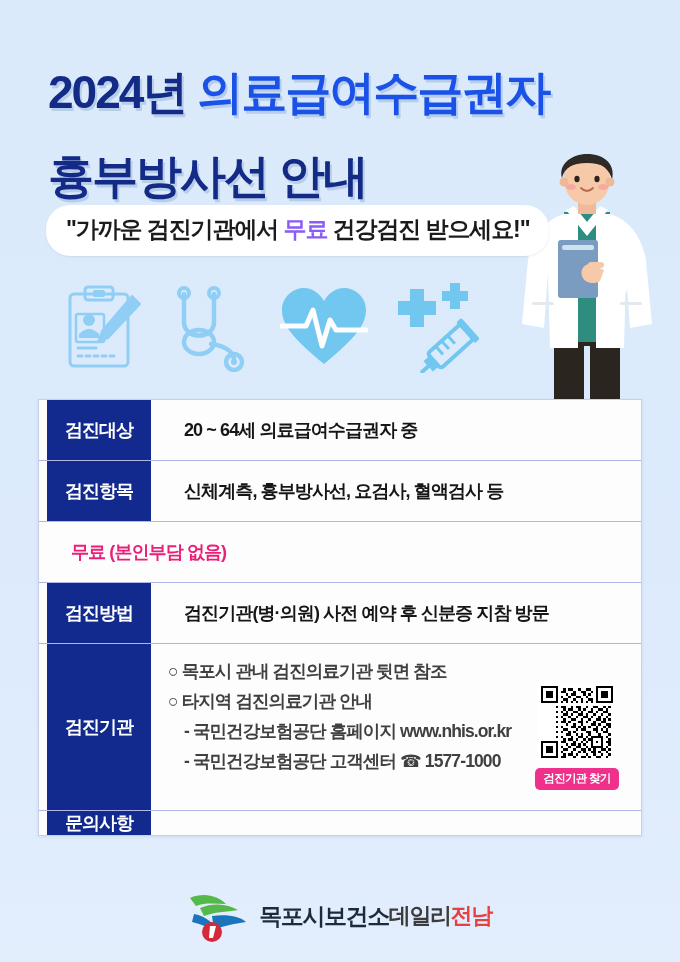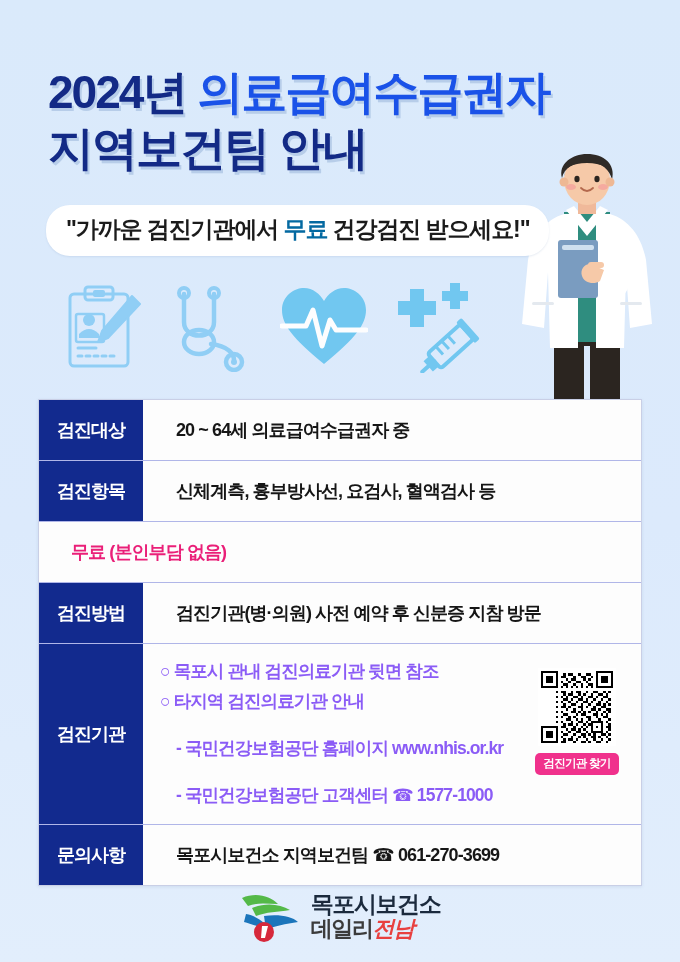--- a/index.html
+++ b/index.html
@@ -31,42 +31,42 @@
     z-index: 6;
   }
   .title-line {
     font-size: 46px;
     font-weight: 900;
     letter-spacing: -2px;
     line-height: 1.22;
     white-space: nowrap;
     text-shadow: 2px 3px 0 rgba(140,170,210,0.45);
   }
-  .t-dark  { color: #132a86; }
+  .t-dark  { color: #132a86; margin-top: 28px; }
   .t-blue  { color: #1a52e8; }
 
   
   .subtitle-pill {
     position: absolute;
     left: 46px;
     top: 205px;
     padding: 9px 20px 11px 20px;
     background: #ffffff;
     border-radius: 24px;
     z-index: 6;
     box-shadow: 0 1px 2px rgba(120,150,190,.18);
   }
   .subtitle-text {
     font-size: 23px;
     font-weight: 900;
     color: #1b1b1b;
     letter-spacing: -1.1px;
     white-space: nowrap;
   }
-  .s-pink { color: #0369a1; }
+  .s-pink { color: #8b5cf6; }
 
   
   .icon-strip {
     position: absolute;
     left: 62px;
     top: 278px;
     width: 440px;
     height: 100px;
     display: flex;
     align-items: center;
@@ -107,20 +107,21 @@
     flex: 0 0 105px;
     background: #122a8e;
     color: #ffffff;
     font-size: 18px;
     font-weight: 800;
     letter-spacing: -1px;
     display: flex;
     align-items: center;
     justify-content: center;
     border-right: 1px solid #fdfdfd;
+    margin-left: 8px;
   }
   .row-value {
     flex: 1 1 auto;
     background: #fdfdfd;
     padding: 0 32px;
     display: flex;
     align-items: center;
     font-size: 18px;
     font-weight: 700;
     color: #161616;
@@ -133,33 +134,33 @@
   .row-agency .row-value {
     display: block;
     padding: 12px 16px 14px 16px;
     position: relative;
     min-height: 166px;
   }
   .agency-lines { width: 400px; }
   .ag-line {
     font-size: 17.5px;
     font-weight: 700;
-    color: #8b5cf6;
+    color: #404040;
     letter-spacing: -0.9px;
     line-height: 1.72;
     white-space: nowrap;
   }
   .ag-line.head { color: #2a55cc; font-weight: 800; font-size: 17.5px; }
-  .ag-line.indent { padding-left: 16px; margin-top: 17px; }
+  .ag-line.indent { padding-left: 16px; }
 
   
   .qr-block {
     position: absolute;
     right: 18px;
-    top: 24px;
+    top: 39px;
     width: 92px;
     text-align: center;
   }
   .qr-img {
     width: 78px; height: 78px;
     background: #ffffff;
     padding: 3px;
     margin: 0 auto;
     display: block;
   }
@@ -182,28 +183,28 @@
     left: 0;
     top: 890px;
     width: 680px;
     display: flex;
     justify-content: center;
     align-items: center;
     gap: 10px;
     z-index: 6;
   }
   .footer-marks { display: flex; align-items: center; gap: 9px; }
-  .footer-text-col { display: flex; flex-direction: column; line-height: 1.08; }
+  .footer-text-col { display: flex; flex-direction: row; line-height: 1.08; }
   .f-top {
     font-size: 23px; font-weight: 900; color: #1b2a3d; letter-spacing: -1.4px;
   }
   .f-bot {
     font-size: 22px; font-weight: 900; letter-spacing: -1.4px; color: #3b3b3b;
   }
-  .f-red { color: #e8403f; font-style: italic; }
+  .f-red { color: #e8403f; }
 </style>
 </head>
 <body>
 
 <div class="poster">
 
   <svg class="doctor" viewBox="0 0 190 255">
 
     <rect x="62" y="182" width="30" height="73" fill="#2b2520"></rect>
     <rect x="98" y="182" width="30" height="73" fill="#2b2520"></rect>
@@ -247,21 +248,21 @@
 
     <path d="M98 112 C 92 112, 88 118, 90 124 C 92 131, 102 133, 108 129 L 112 118 Z" fill="#f6c9a8"></path>
     <rect x="96" y="110" width="16" height="6" rx="3" fill="#f6c9a8"></rect>
   </svg>
 
   <div class="title-block">
     <div class="title-line">
       <span class="t-dark">2024년</span>
       <span class="t-blue">의료급여수급권자</span>
     </div>
-    <div class="title-line t-dark">지역보건팀 안내</div>
+    <div class="title-line t-dark">흉부방사선 안내</div>
   </div>
 
   <div class="subtitle-pill">
     <div class="subtitle-text"><span>"가까운 검진기관에서 </span><span class="s-pink">무료</span><span> 건강검진 받으세요!"</span></div>
   </div>
 
   <div class="icon-strip">
 
     <svg class="med-icon" width="82" height="88" viewBox="0 0 82 88">
       <rect x="8" y="10" width="58" height="72" rx="4" fill="none" stroke="#8ccdf5" stroke-width="3"></rect>
@@ -540,21 +541,20 @@
                 <rect x="26" y="28" width="1" height="1"></rect>
             </g>
           </svg>
           <span class="qr-badge">검진기관 찾기</span>
         </div>
       </div>
     </div>
 
     <div class="row">
       <div class="row-label">문의사항</div>
-      <div class="row-value">목포시보건소 지역보건팀 ☎ 061-270-3699</div>
     </div>
 
   </div>
 
   <div class="footer">
     <div class="footer-marks">
       <svg width="62" height="52" viewBox="0 0 62 52">
         <path d="M2 8 C 16 2, 30 6, 38 14 C 28 14, 18 12, 8 16 Z" fill="#54b948"></path>
         <path d="M12 18 C 26 12, 40 14, 50 20 C 38 22, 26 22, 16 26 Z" fill="#54b948"></path>
         <path d="M6 24 C 18 26, 26 34, 32 42 C 22 38, 12 34, 4 32 Z" fill="#1b75bb"></path>

